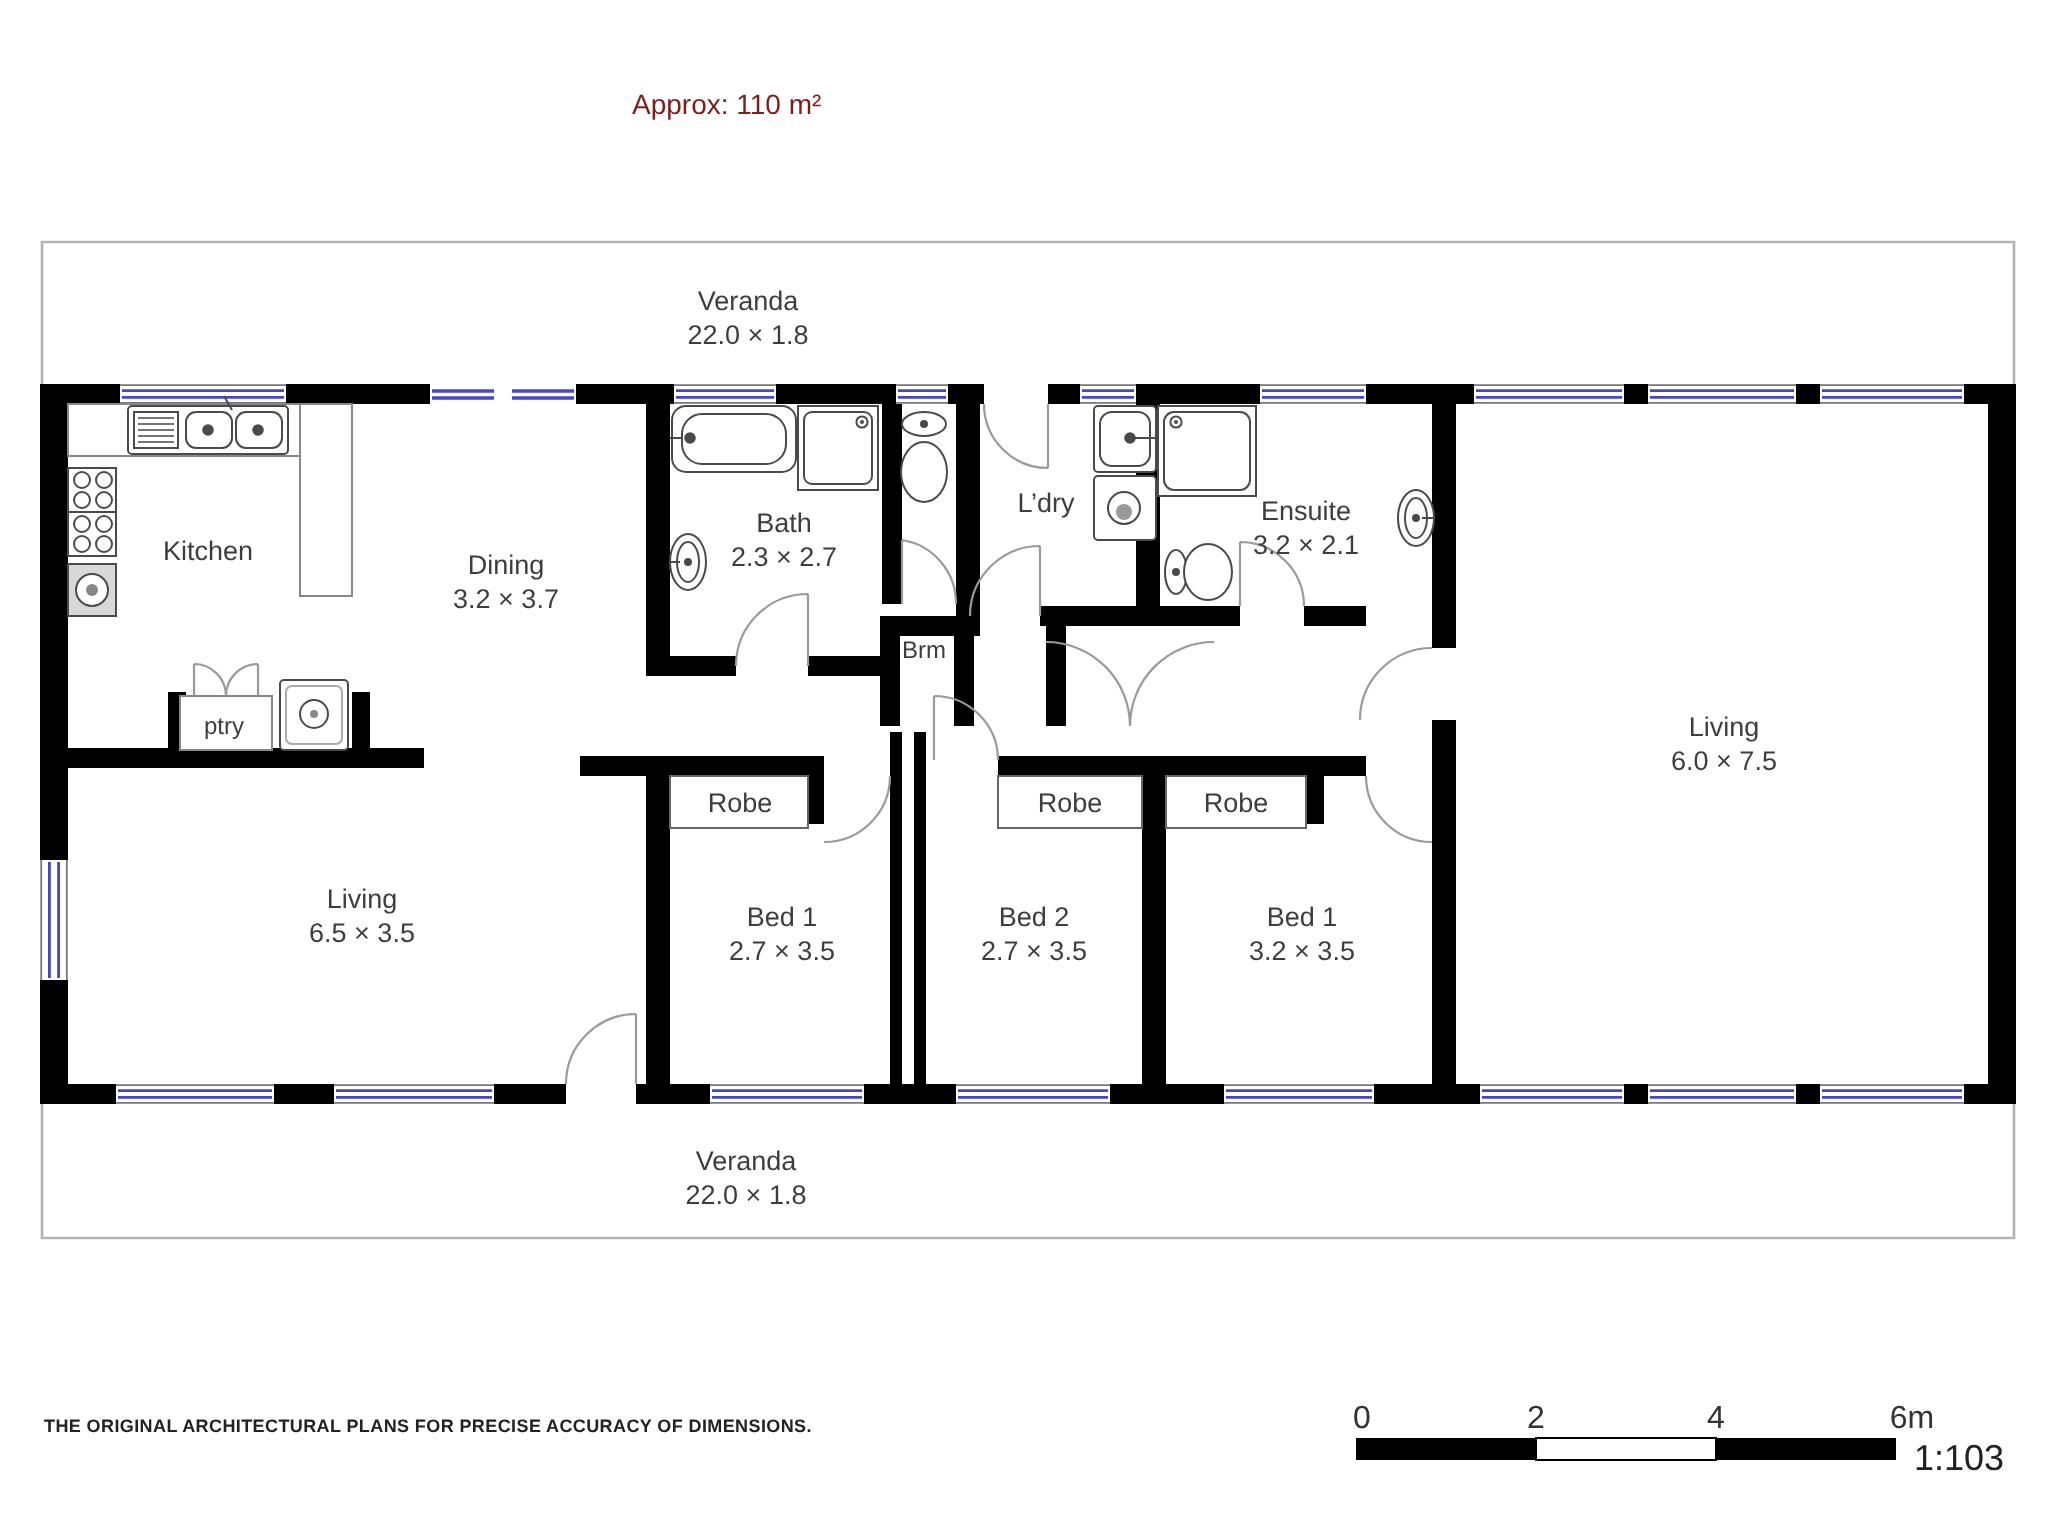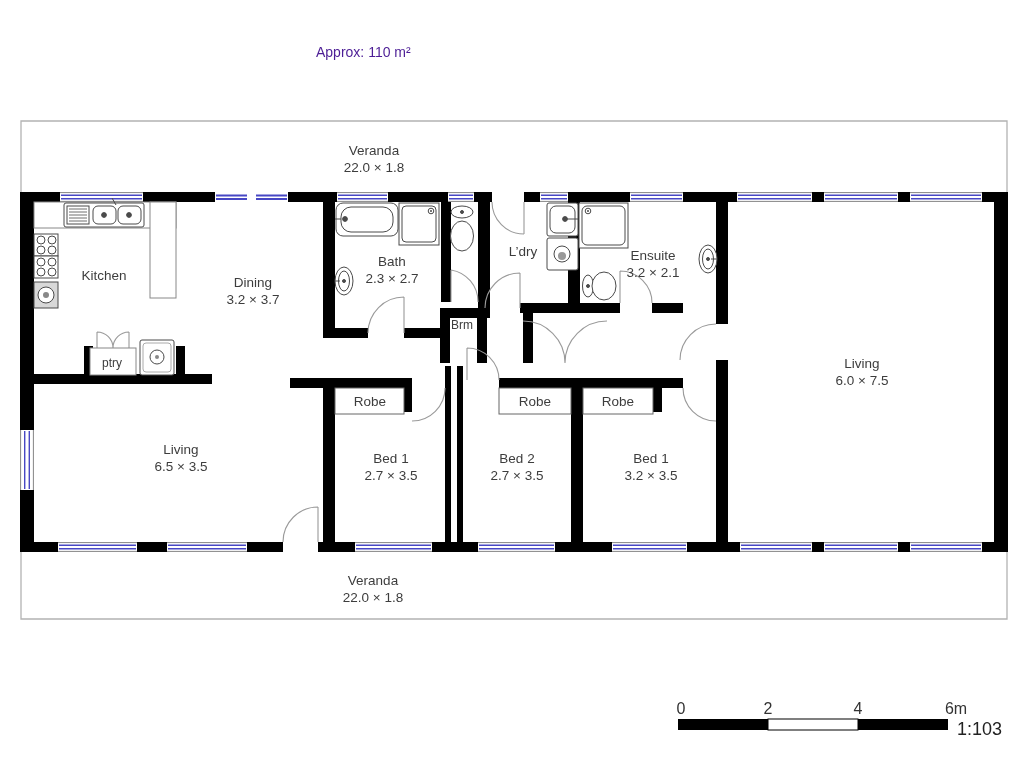--- a/index.html
+++ b/index.html
@@ -1,20 +1,20 @@
 <!DOCTYPE html>
 <html><head>
 <meta charset="utf-8">
 <style>
   html,body{margin:0;padding:0;background:#fff;}
   .page{position:relative;width:1024px;height:768px;background:#fff;overflow:hidden;
         font-family:"Liberation Sans",sans-serif;}
   .title{position:absolute;left:20px;top:36px;font-size:23px;font-weight:bold;color:#111;
          letter-spacing:0.2px;}
-  .area{position:absolute;left:316px;top:44px;font-size:14px;color:#4c1d95;}
+  .area{position:absolute;left:316px;top:44px;font-size:14px;color:#7f1d1d;}
   .plan-svg{position:absolute;left:0;top:0;}
   .disclaimer{position:absolute;left:22px;top:707px;font-size:9px;font-weight:600;
               color:#222;line-height:13.5px;letter-spacing:0.2px;}
   text{font-family:"Liberation Sans",sans-serif;}
   .room-label{font-size:13.5px;}
   .small-label{font-size:12px;}
   .tick-label{font-size:16px;fill:#333;}
   .ratio-label{font-size:18px;fill:#222;}
 </style>
 </head>
@@ -264,15 +264,16 @@
       <rect x="858" y="719" width="90" height="11" fill="#000"></rect>
       <text class="tick-label" x="681" y="714" text-anchor="middle">0</text>
       <text class="tick-label" x="768" y="714" text-anchor="middle">2</text>
       <text class="tick-label" x="858" y="714" text-anchor="middle">4</text>
       <text class="tick-label" x="956" y="714" text-anchor="middle">6m</text>
       <text class="ratio-label" x="1002" y="735" text-anchor="end">1:103</text>
     </g>
   </svg>
 
   <div class="disclaimer">
+    <div>THE ORIGINAL ARCHITECTURAL PLANS FOR PRECISE ACCURACY OF DIMENSIONS.</div>
   </div>
 
 </div>
 
 </body></html>

